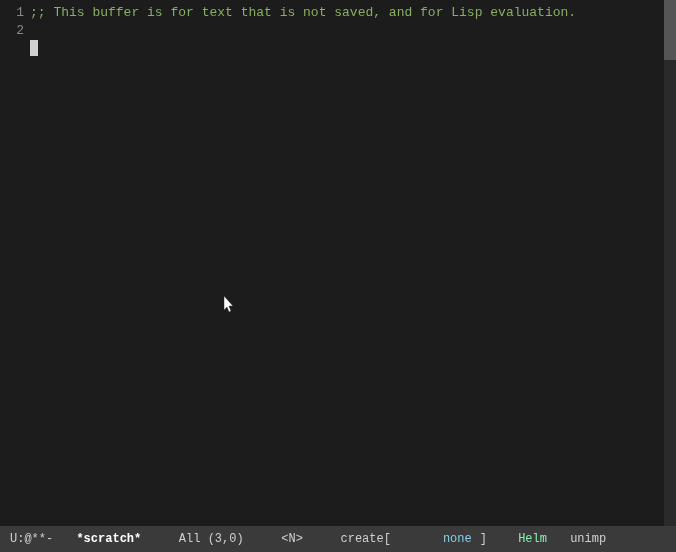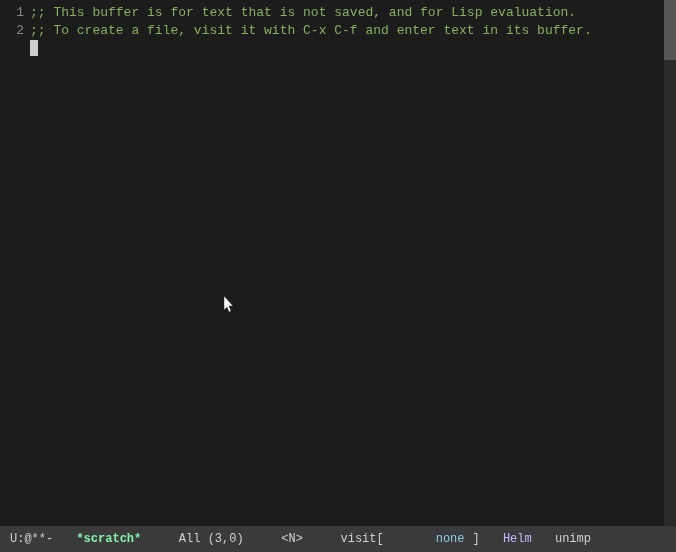--- a/index.html
+++ b/index.html
@@ -102,39 +102,40 @@
       display: flex;
       align-items: center;
     }
 
     .status-ug {
       color: #d0d0d0;
       background: #3a3a3a;
     }
 
     .status-buffer {
-      color: #86efac;
+      color: #ffffff;
       font-weight: bold;
     }
 
     .status-pos {
       color: #d0d0d0;
     }
 
     .status-mode {
       color: #d0d0d0;
     }
 
     .status-none {
       color: #87ceeb;
       margin-left: 44px;
     }
 
     .status-helm {
-      color: #c4b5fd;
+      color: #86efac;
+      margin-left: 8px;
     }
 
     .status-unimp {
       color: #d0d0d0;
     }
 
     
     .arrow-cursor {
       position: absolute;
       top: 296px;
@@ -148,21 +149,20 @@
 <body>
 
 <div id="editor-area">
   <div id="line-content">
     <div class="editor-line">
       <span class="line-number">1</span>
       <span class="line-text">;; This buffer is for text that is not saved, and for Lisp evaluation.</span>
     </div>
     <div class="editor-line">
       <span class="line-number">2</span>
-      <span class="line-text">;; To create a file, visit it with C-x C-f and enter text in its buffer.</span>
     </div>
     <div class="cursor-line">
       <span class="line-number" style="color:#888; min-width:18px; text-align:right; margin-right:6px;"></span>
       <span class="cursor-block"></span>
     </div>
 
     <svg class="arrow-cursor" viewBox="0 0 12 18" xmlns="http://www.w3.org/2000/svg" style="position:absolute; top:296px; left:224px; width:12px; height:18px;">
       <polygon points="0,0 0,14 3,11 5,16 7,15 5,10 9,10" fill="white" stroke="#333" stroke-width="0.5"></polygon>
     </svg>
   </div>
@@ -174,20 +174,20 @@
 
 <div id="status-bar">
   <span class="status-item status-ug">U:@**-</span>
   <span class="status-item">&nbsp;</span>
   <span class="status-item status-buffer">*scratch*</span>
   <span class="status-item">&nbsp;&nbsp;&nbsp;</span>
   <span class="status-item status-pos">All (3,0)</span>
   <span class="status-item">&nbsp;&nbsp;&nbsp;</span>
   <span class="status-item status-mode">&lt;N&gt;</span>
   <span class="status-item">&nbsp;&nbsp;&nbsp;</span>
-  <span class="status-item status-mode">visit[</span>
+  <span class="status-item status-mode">create[</span>
     <span class="status-item status-none">none</span>
     <span class="status-item status-mode">]</span>
   <span class="status-item">&nbsp;</span>
   <span class="status-item status-helm">Helm</span>
   <span class="status-item">&nbsp;</span>
   <span class="status-item status-unimp">unimp</span>
 </div>
 
 </body></html>

